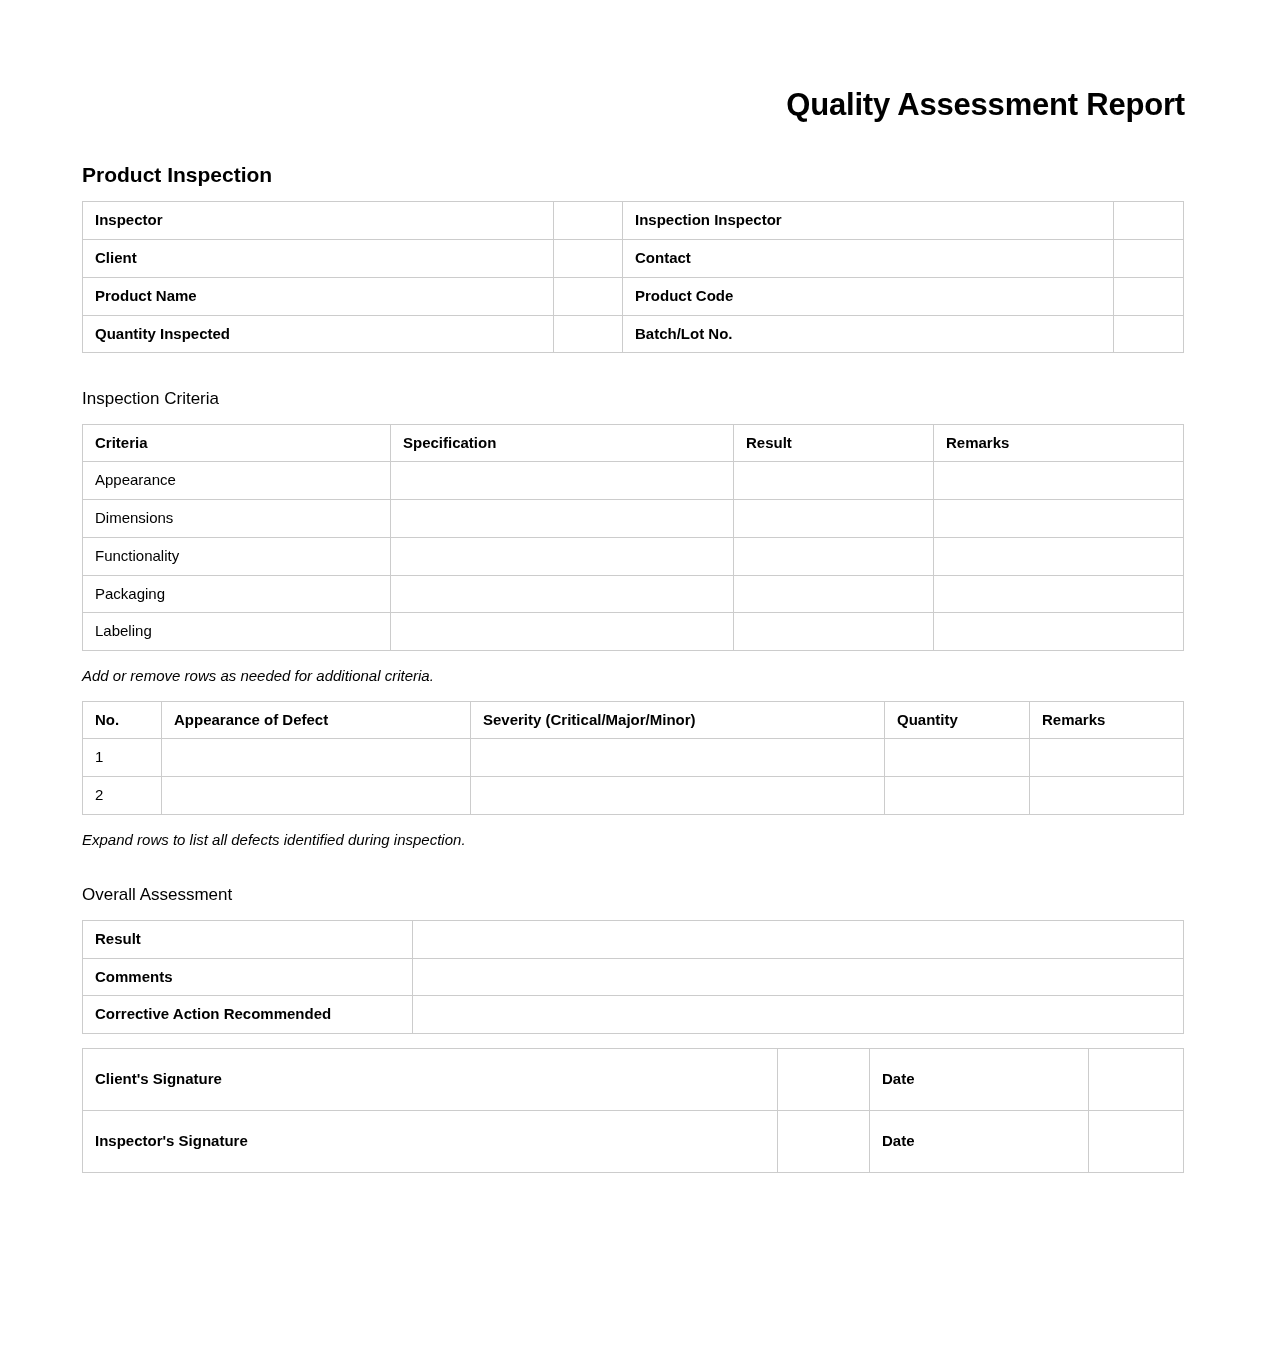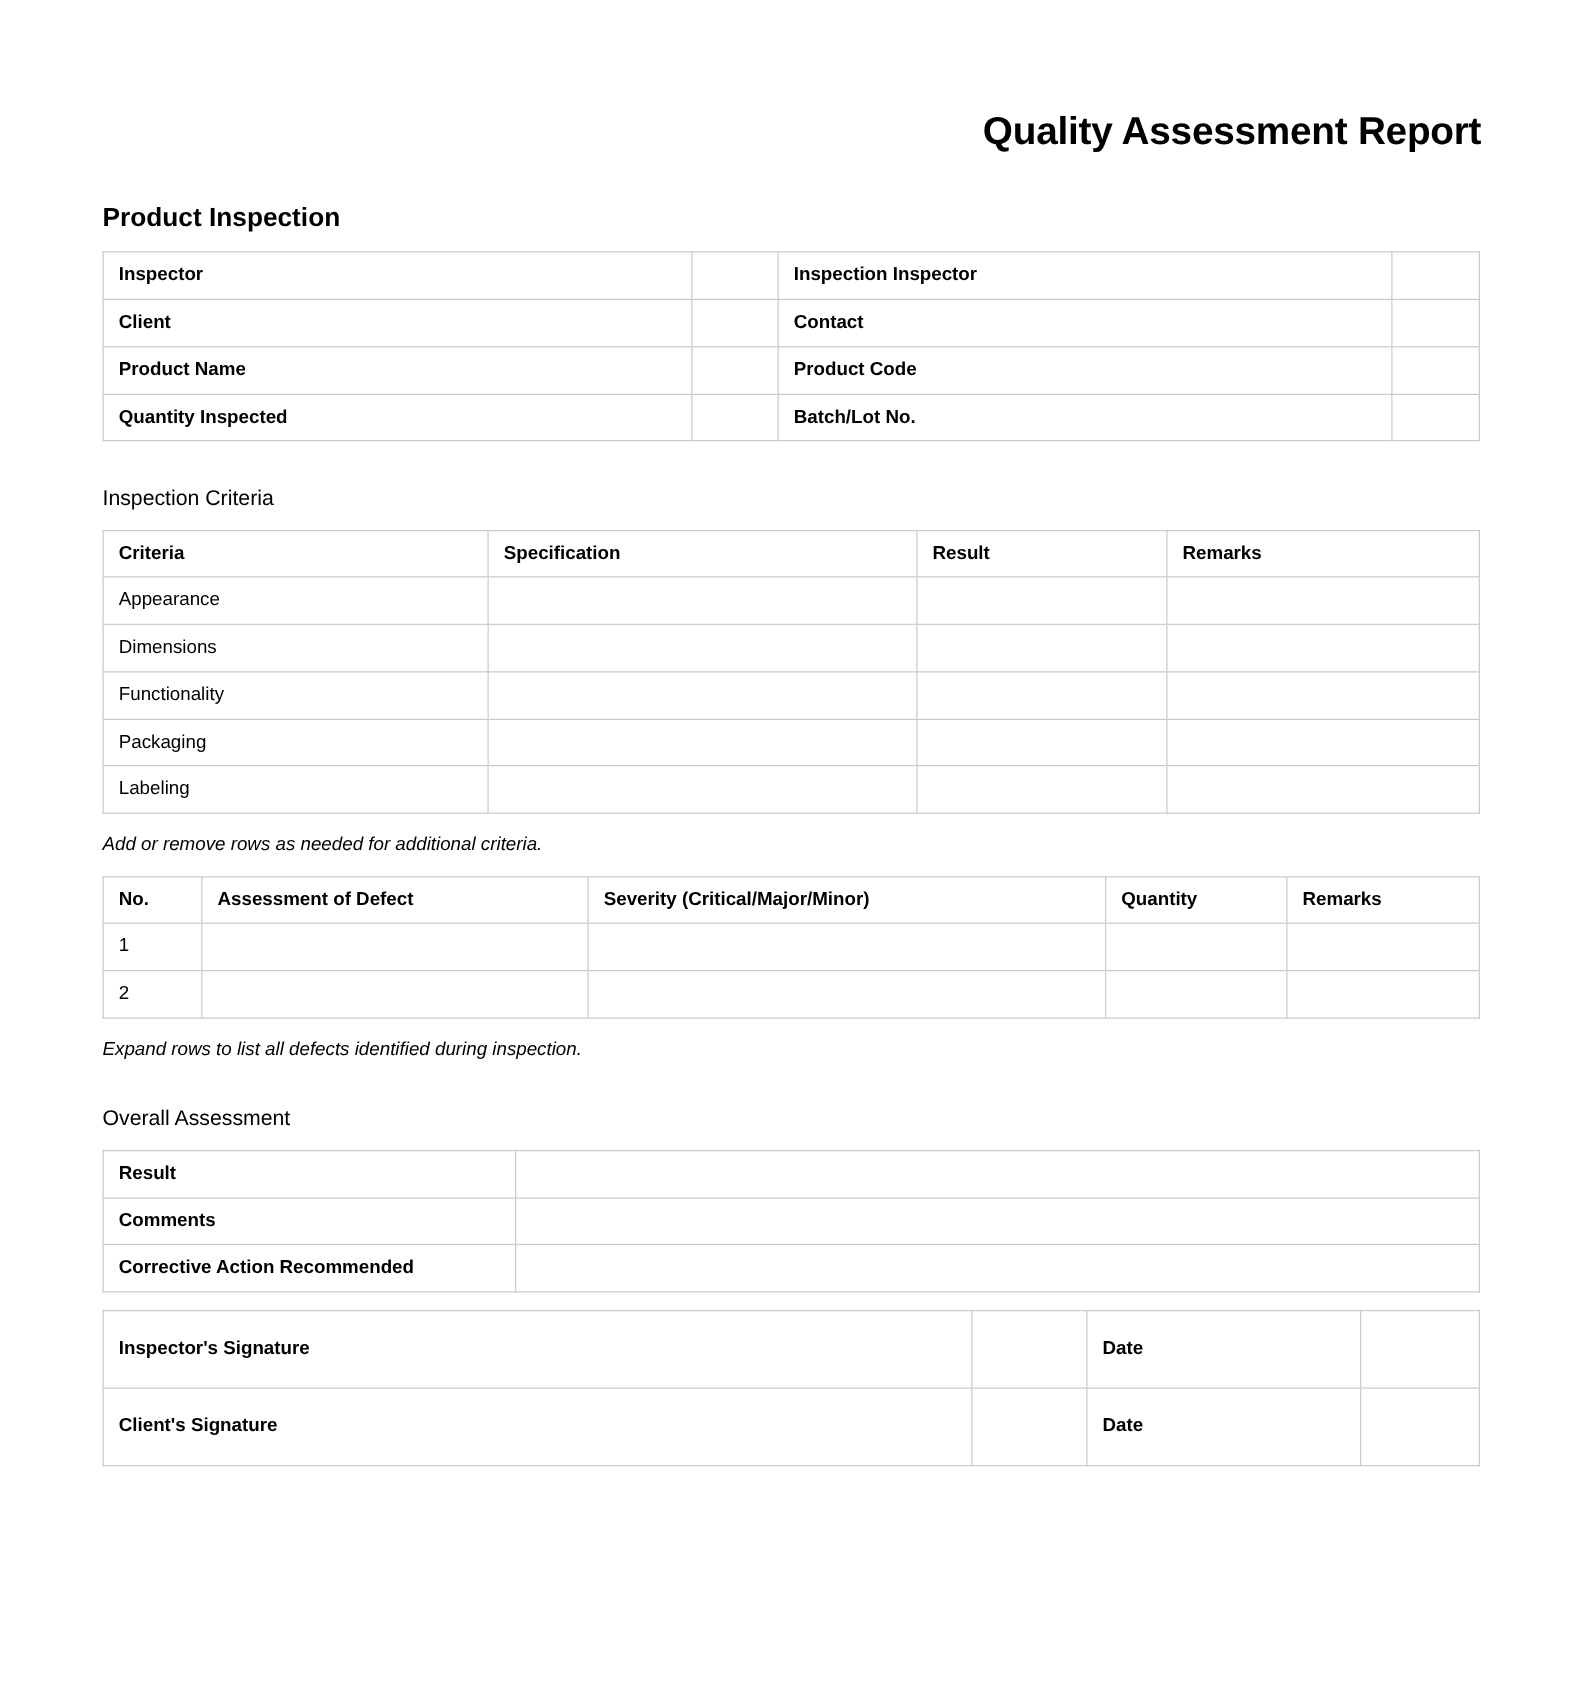--- a/index.html
+++ b/index.html
@@ -202,21 +202,21 @@
     <colgroup>
         <col class="c1">
         <col class="c2">
         <col class="c3">
         <col class="c4">
         <col class="c5">
       </colgroup>
     <thead>
       <tr>
         <th class="hdr">No.</th>
-        <th class="hdr">Assessment of Defect</th>
+        <th class="hdr">Appearance of Defect</th>
         <th class="hdr">Severity (Critical/Major/Minor)</th>
         <th class="hdr">Quantity</th>
         <th class="hdr">Remarks</th>
       </tr>
     </thead>
     <tbody>
       <tr>
         <td class="val">1</td>
         <td class="val"></td>
         <td class="val"></td>
@@ -260,27 +260,27 @@
 
   <table class="grid t-sign">
     <colgroup>
         <col class="c1">
         <col class="c2">
         <col class="c3">
         <col class="c4">
       </colgroup>
     <tbody>
       <tr>
+        <td class="lbl">Client's Signature</td>
+        <td class="val"></td>
+        <td class="lbl">Date</td>
+        <td class="val"></td>
+      </tr>
+      <tr>
         <td class="lbl">Inspector's Signature</td>
         <td class="val"></td>
         <td class="lbl">Date</td>
         <td class="val"></td>
       </tr>
-      <tr>
-        <td class="lbl">Client's Signature</td>
-        <td class="val"></td>
-        <td class="lbl">Date</td>
-        <td class="val"></td>
-      </tr>
     </tbody>
   </table>
 
 </div>
 
 </body></html>

